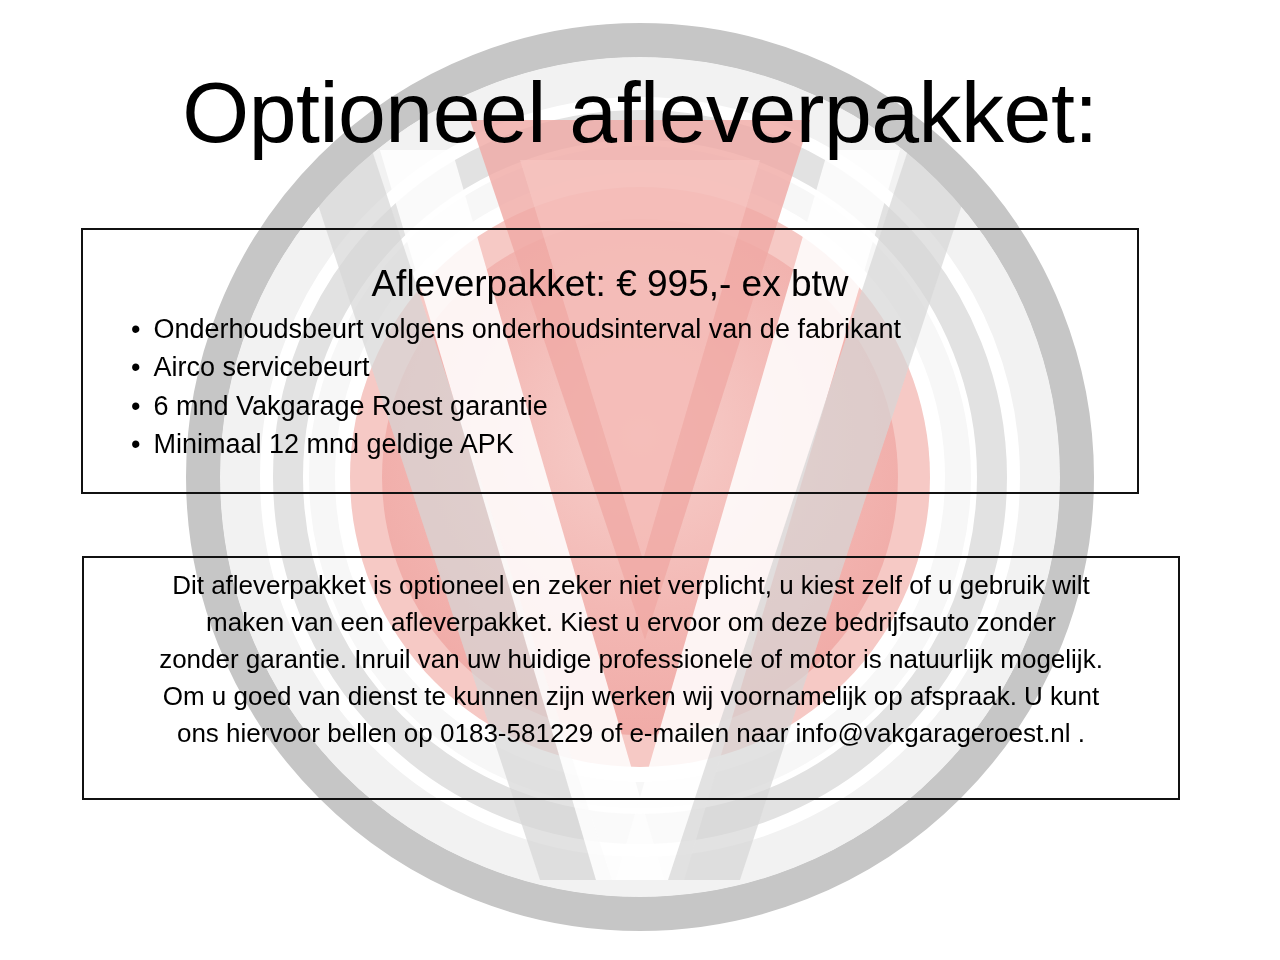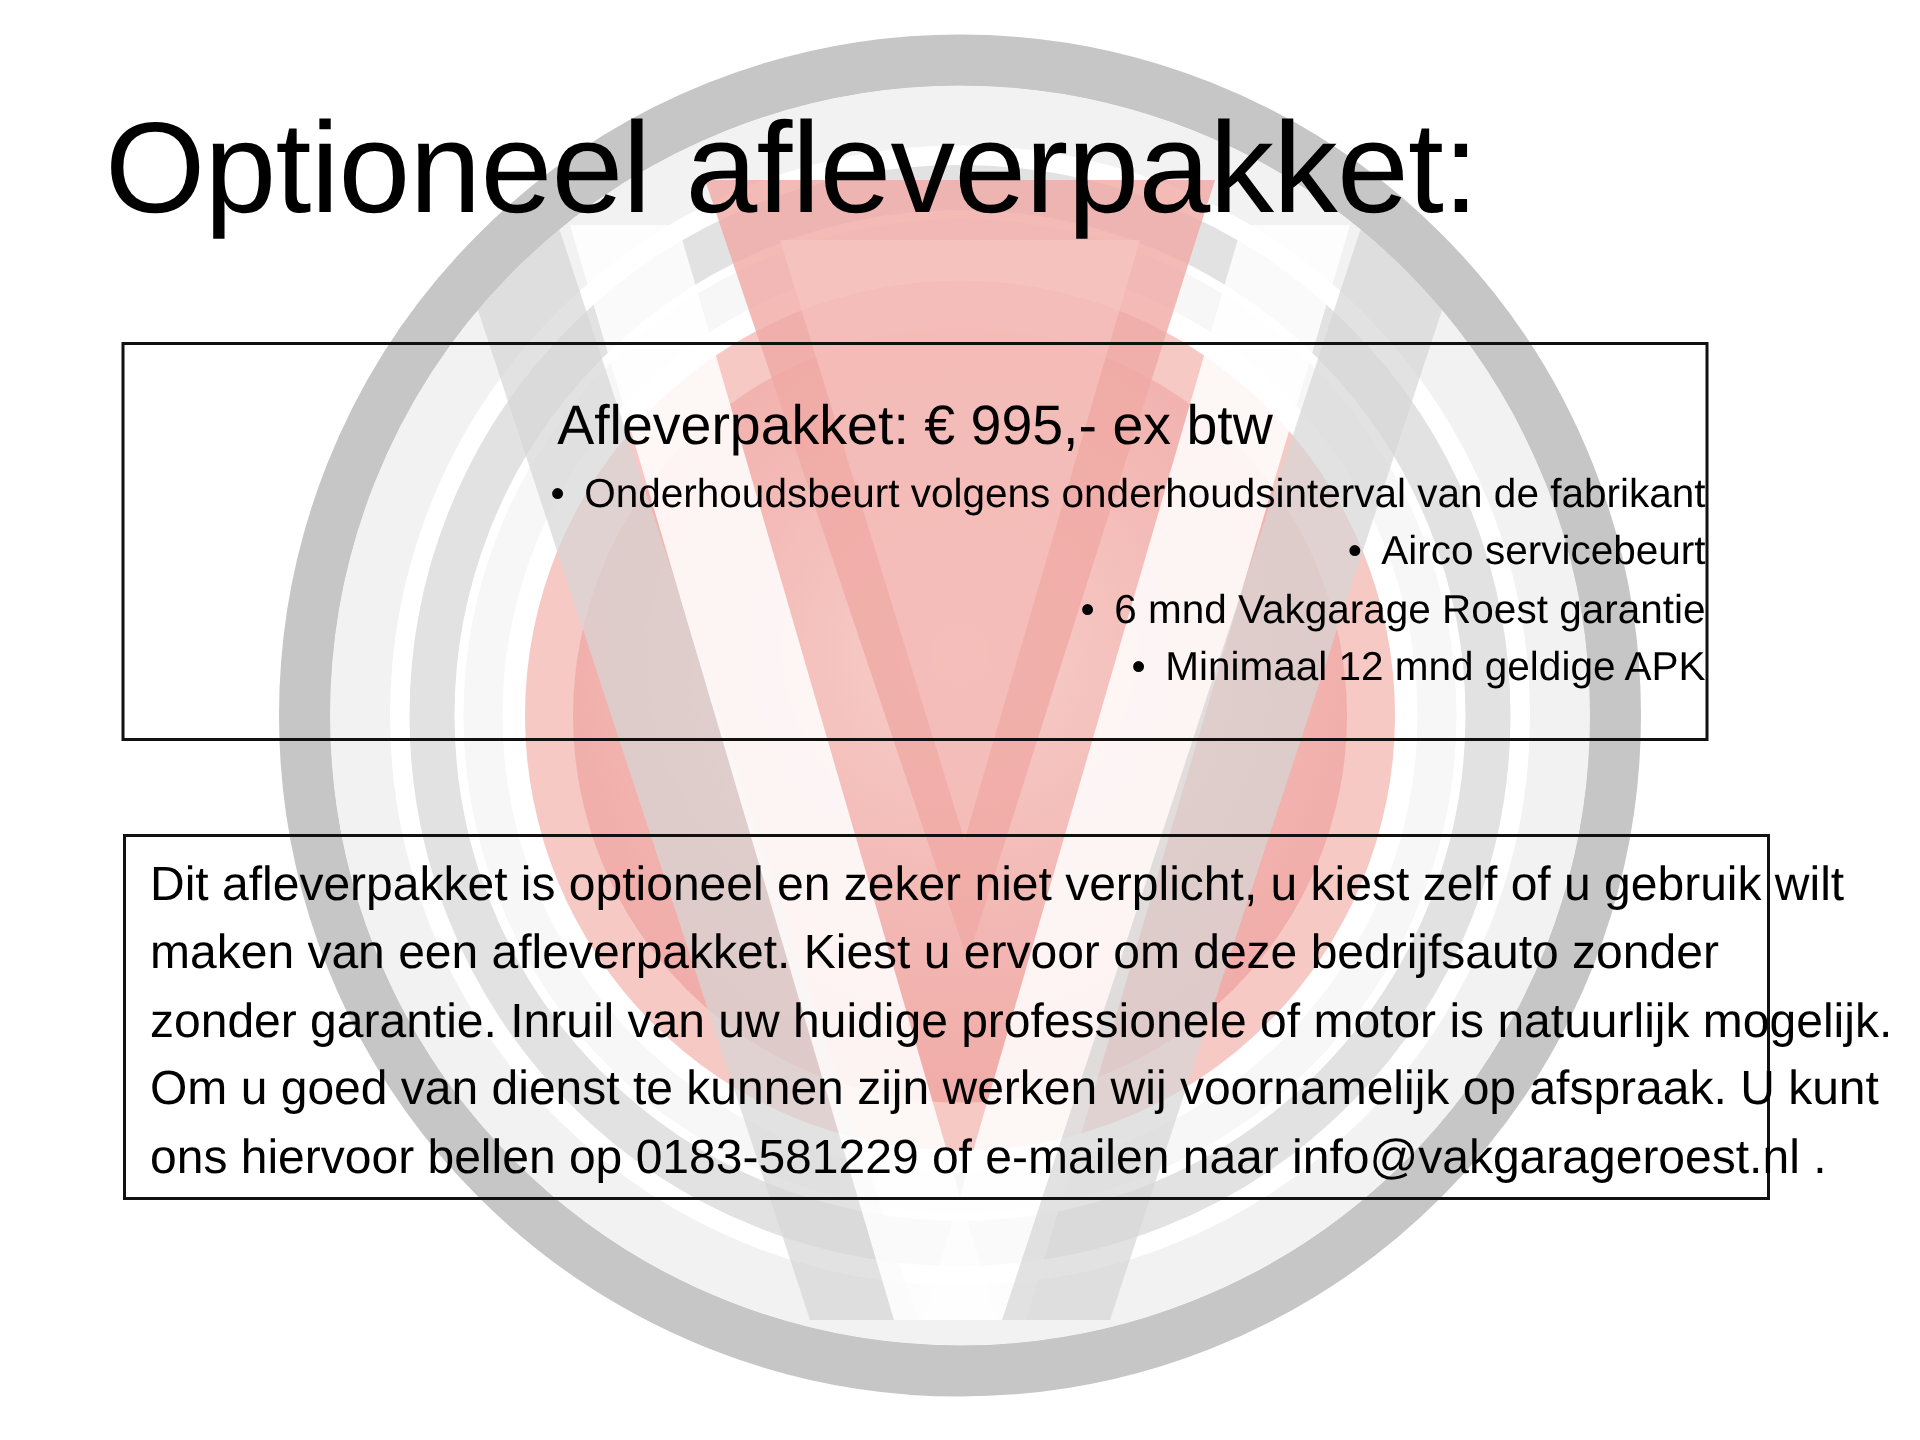--- a/index.html
+++ b/index.html
@@ -39,21 +39,21 @@
     z-index: 2;
     width: 1280px;
     height: 960px;
   }
 
   .slide-title {
     position: absolute;
     left: 70px;
     top: 68px;
     width: 1140px;
-    text-align: left;
+    text-align: center;
     font-size: 86px;
     line-height: 1.04;
     font-weight: 400;
     letter-spacing: -0.5px;
     color: #000000;
     white-space: nowrap;
   }
 
   .box {
     position: absolute;
@@ -78,42 +78,44 @@
     color: #000000;
     white-space: nowrap;
   }
 
   .bullet-list {
     list-style: none;
     margin: 0;
     padding: 0;
   }
   .bullet-item {
-    text-align: right;
+    text-align: left;
     font-size: 27px;
     line-height: 1.41;
     color: #000000;
     white-space: nowrap;
+    margin-left: 48px;
   }
   .bullet-dot {
     display: inline-block;
     margin-right: 13px;
     font-size: 27px;
     vertical-align: baseline;
   }
 
   #info-box {
     left: 82px;
     top: 556px;
     width: 1098px;
     height: 244px;
     padding: 9px 16px 0 16px;
   }
   .info-line {
-    font-size: 32px;
+    text-align: center;
+    font-size: 26px;
     line-height: 1.42;
     color: #000000;
     white-space: nowrap;
   }
 </style>
 </head>
 <body>
 
 <div id="slide">
 

